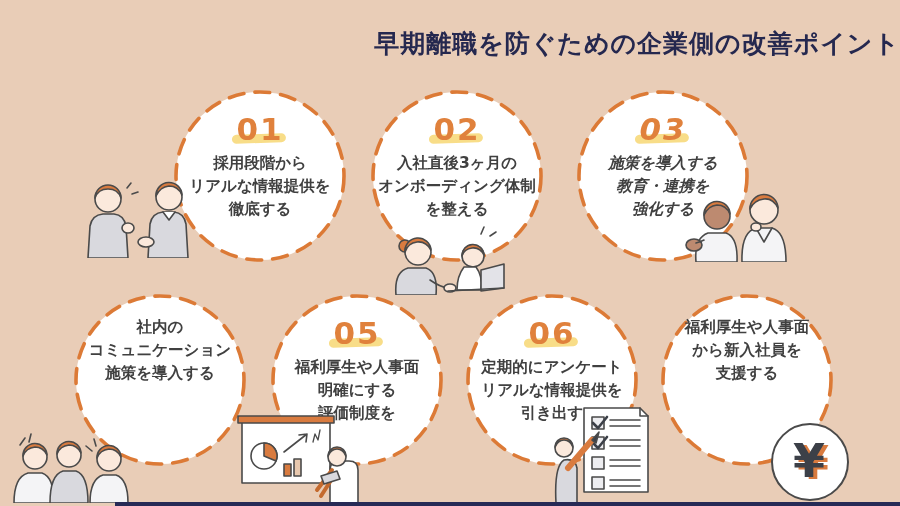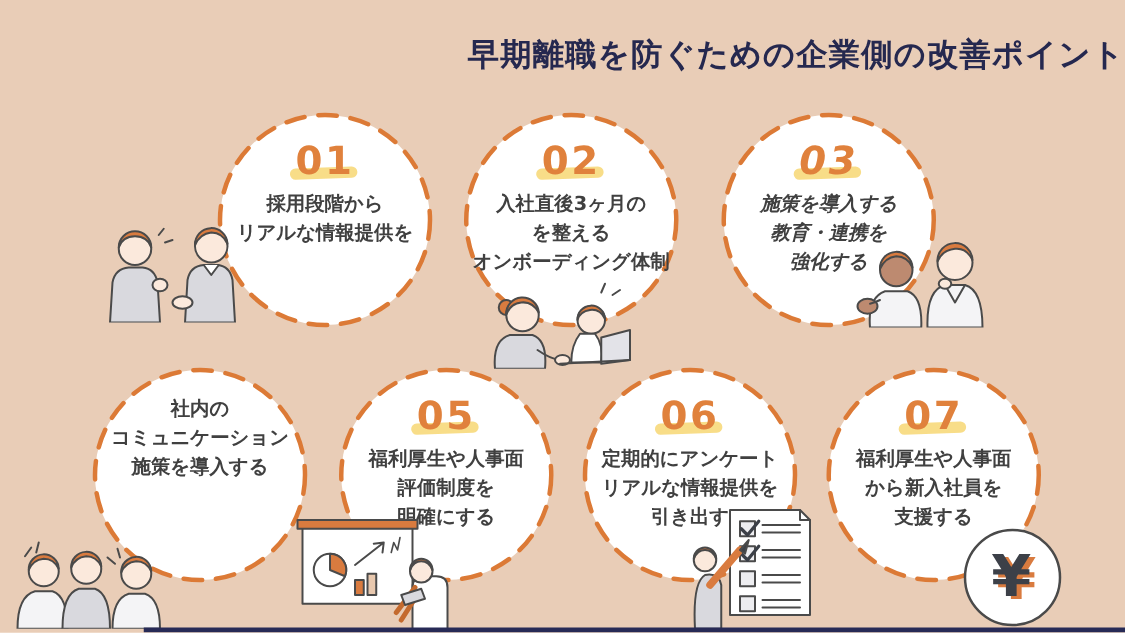--- a/index.html
+++ b/index.html
@@ -50,37 +50,38 @@
       <circle cx="87" cy="87" r="84" fill="#ffffff" stroke="#dc7a36" stroke-width="3.6" stroke-dasharray="15 11" stroke-linecap="round"></circle>
     </svg>
     <div class="content">
       <div class="num-wrap">
         <span class="hl"></span>
         <span class="num">01</span>
       </div>
       <div class="lines">
         <div class="line">採用段階から</div>
         <div class="line">リアルな情報提供を</div>
+        <div class="line">徹底する</div>
       </div>
     </div>
   </div>
 
   <div class="circle" style="left:370px;top:89px;">
     <svg class="ring" viewBox="0 0 174 174">
       <circle cx="87" cy="87" r="84" fill="#ffffff" stroke="#dc7a36" stroke-width="3.6" stroke-dasharray="15 11" stroke-linecap="round"></circle>
     </svg>
     <div class="content">
       <div class="num-wrap">
         <span class="hl"></span>
         <span class="num">02</span>
       </div>
       <div class="lines">
         <div class="line">入社直後3ヶ月の</div>
+        <div class="line">オンボーディング体制</div>
         <div class="line">を整える</div>
-        <div class="line">オンボーディング体制</div>
       </div>
     </div>
   </div>
 
   <div class="circle" style="left:576px;top:89px;font-style:italic;">
     <svg class="ring" viewBox="0 0 174 174">
       <circle cx="87" cy="87" r="84" fill="#ffffff" stroke="#dc7a36" stroke-width="3.6" stroke-dasharray="15 11" stroke-linecap="round"></circle>
     </svg>
     <div class="content">
       <div class="num-wrap">
@@ -112,22 +113,22 @@
     <svg class="ring" viewBox="0 0 174 174">
       <circle cx="87" cy="87" r="84" fill="#ffffff" stroke="#dc7a36" stroke-width="3.6" stroke-dasharray="15 11" stroke-linecap="round"></circle>
     </svg>
     <div class="content">
       <div class="num-wrap">
         <span class="hl"></span>
         <span class="num">05</span>
       </div>
       <div class="lines">
         <div class="line">福利厚生や人事面</div>
+        <div class="line">明確にする</div>
         <div class="line">評価制度を</div>
-        <div class="line">明確にする</div>
       </div>
     </div>
   </div>
 
   <div class="circle" style="left:465px;top:293px;">
     <svg class="ring" viewBox="0 0 174 174">
       <circle cx="87" cy="87" r="84" fill="#ffffff" stroke="#dc7a36" stroke-width="3.6" stroke-dasharray="15 11" stroke-linecap="round"></circle>
     </svg>
     <div class="content">
       <div class="num-wrap">
@@ -140,24 +141,20 @@
         <div class="line">引き出す</div>
       </div>
     </div>
   </div>
 
   <div class="circle" style="left:660px;top:293px;">
     <svg class="ring" viewBox="0 0 174 174">
       <circle cx="87" cy="87" r="84" fill="#ffffff" stroke="#dc7a36" stroke-width="3.6" stroke-dasharray="15 11" stroke-linecap="round"></circle>
     </svg>
     <div class="content">
-      <div class="num-wrap">
-        <span class="hl"></span>
-        <span class="num">07</span>
-      </div>
       <div class="lines">
         <div class="line">福利厚生や人事面</div>
         <div class="line">から新入社員を</div>
         <div class="line">支援する</div>
       </div>
     </div>
   </div>
 
   <div class="illus" style="left:70px;top:166px;width:135px;height:92px;">
     <svg viewBox="0 0 135 92">

